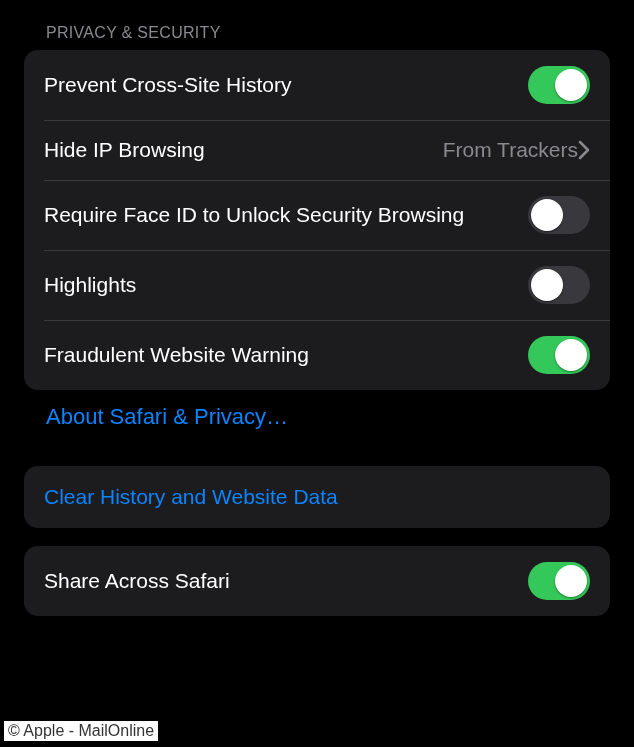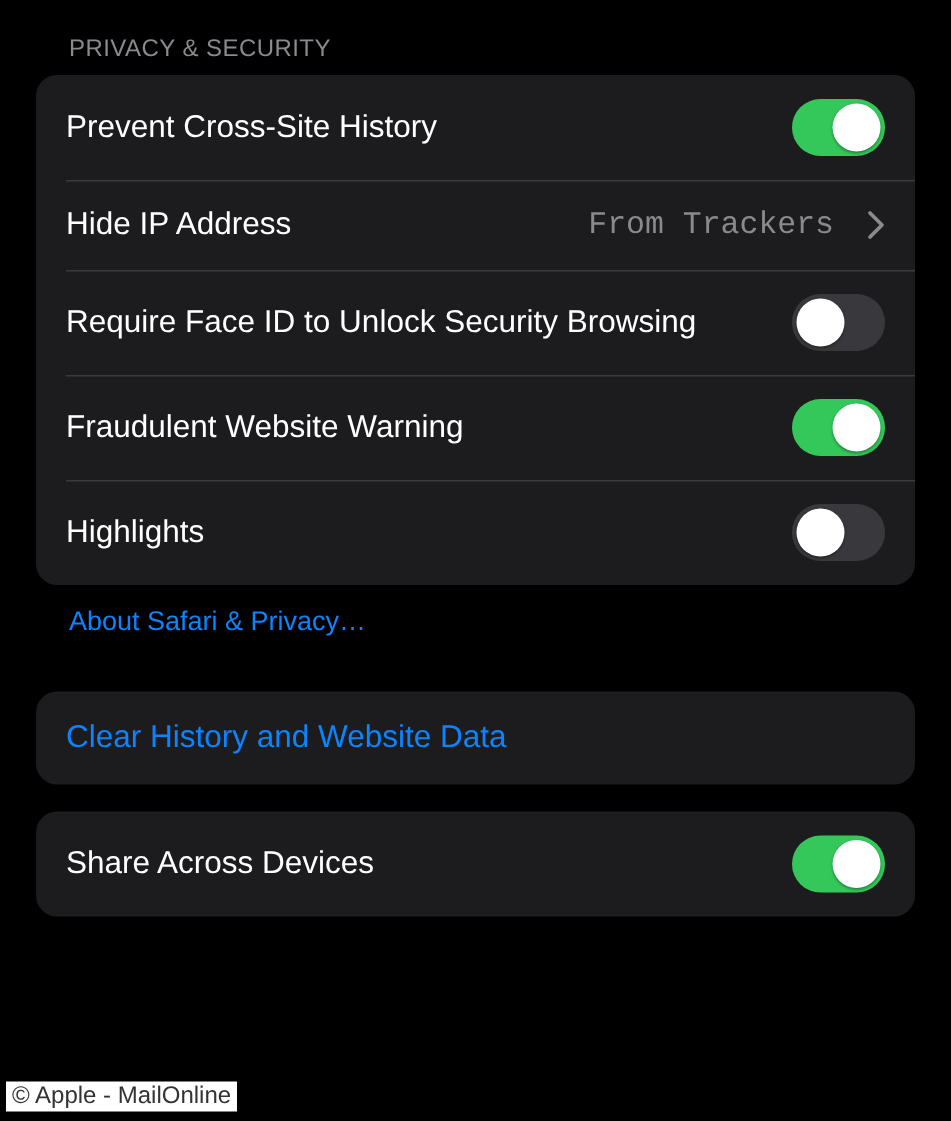--- a/index.html
+++ b/index.html
@@ -49,22 +49,21 @@
   .row-label {
     font-size: 21px;
     color: #ffffff;
     line-height: 1.25;
     flex: 1;
     padding-right: 12px;
   }
   .row-value {
     font-size: 21px;
     color: #8a8a8e;
-    margin-right: 22px;
-    font-family: Liberation Mono, monospace;
+    margin-right: 0;
   }
   .row-right {
     display: flex;
     align-items: center;
     flex-shrink: 0;
   }
   .chevron {
     display: inline-block;
     width: 12px;
     height: 20px;
@@ -85,21 +84,21 @@
     top: 3px;
     width: 32px;
     height: 32px;
     border-radius: 50%;
     background: #ffffff;
     box-shadow: 0 1px 2px rgba(0,0,0,0.4);
   }
   .toggle.on .knob { right: 3px; }
   .toggle.off .knob { left: 3px; }
   .footer-link {
-    font-size: 18px;
+    font-size: 22px;
     color: #0a84ff;
     padding: 14px 22px 8px 22px;
     display: block;
     cursor: pointer;
   }
   .gap { height: 28px; }
   .gap-sm { height: 18px; }
   .single-row-card .row { min-height: 62px; }
   .action-label {
     font-size: 21px;
@@ -125,48 +124,48 @@
   <div class="card">
 
     <div class="row">
       <div class="row-label">Prevent Cross-Site History</div>
       <div class="toggle on">
           <div class="knob"></div>
         </div>
     </div>
 
     <div class="row">
-      <div class="row-label">Hide IP Address</div>
+      <div class="row-label">Hide IP Browsing</div>
       <div class="row-right">
         <span class="row-value">From Trackers</span>
         <span class="chevron">
           <svg viewBox="0 0 12 20" width="12" height="20">
               <path d="M2 2 L10 10 L2 18" stroke="#8a8a8e" stroke-width="2.5" fill="none" stroke-linecap="round" stroke-linejoin="round"></path>
             </svg>
         </span>
       </div>
     </div>
 
     <div class="row">
       <div class="row-label">Require Face ID to Unlock Security Browsing</div>
       <div class="toggle off">
           <div class="knob"></div>
         </div>
     </div>
 
     <div class="row">
-      <div class="row-label">Fraudulent Website Warning</div>
-      <div class="toggle on">
+      <div class="row-label">Highlights</div>
+      <div class="toggle off">
           <div class="knob"></div>
         </div>
     </div>
 
     <div class="row">
-      <div class="row-label">Highlights</div>
-      <div class="toggle off">
+      <div class="row-label">Fraudulent Website Warning</div>
+      <div class="toggle on">
           <div class="knob"></div>
         </div>
     </div>
 
   </div>
 
   <a class="footer-link">About Safari &amp; Privacy…</a>
 
   <div class="gap"></div>
 
@@ -174,21 +173,21 @@
     <div class="row">
       <div class="action-label">Clear History and Website Data</div>
     </div>
   </div>
 
   <div class="gap-sm"></div>
 
 
   <div class="card">
     <div class="row">
-      <div class="row-label">Share Across Devices</div>
+      <div class="row-label">Share Across Safari</div>
       <div class="toggle on">
           <div class="knob"></div>
         </div>
     </div>
   </div>
 
   <div class="credit">© Apple - MailOnline</div>
 
 </div>
 

